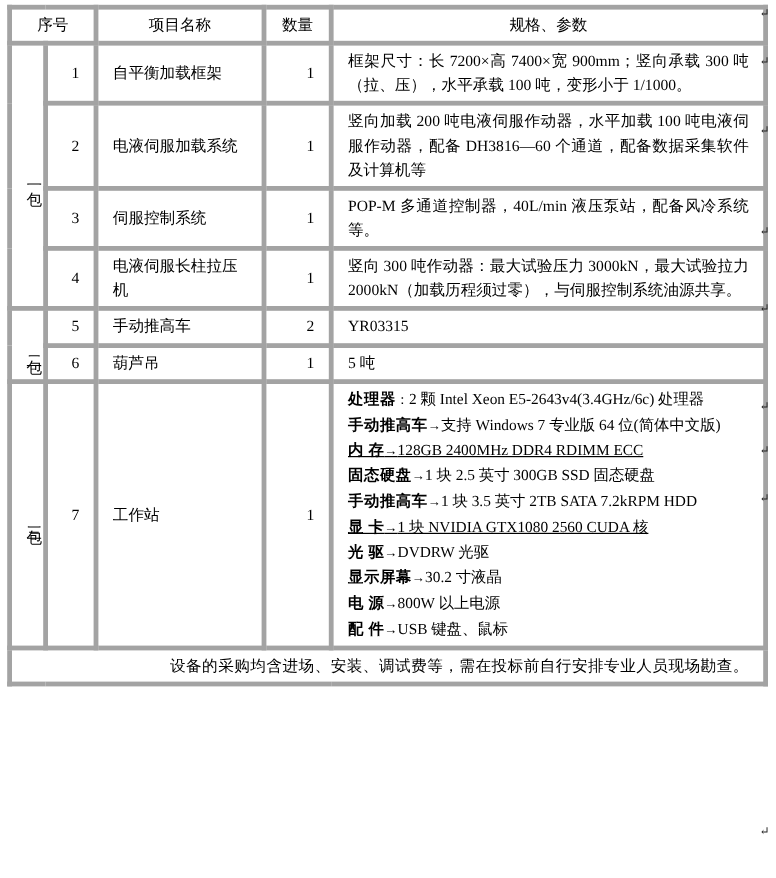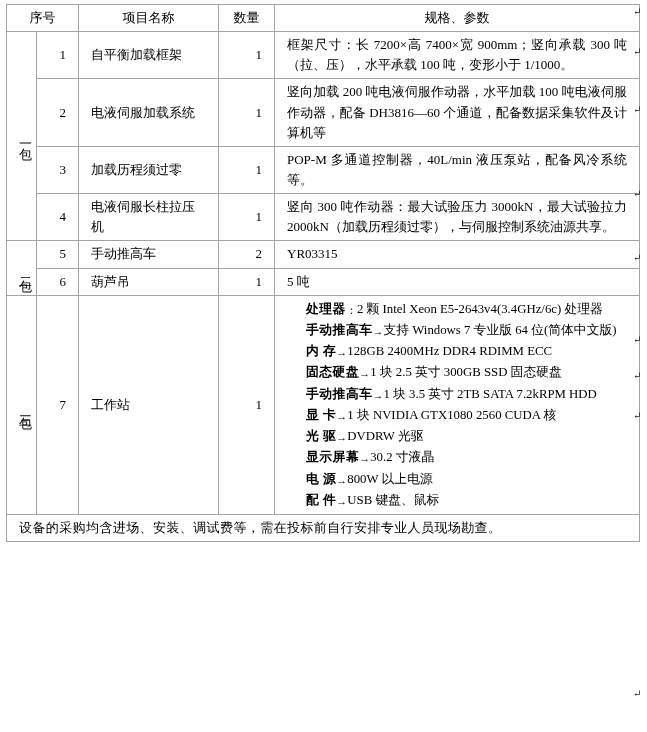--- a/index.html
+++ b/index.html
@@ -20,21 +20,21 @@
     height: 732px;
     box-sizing: border-box;
     padding: 4px 6px 0 6px;
   }
   table.spec {
     border-collapse: collapse;
     width: 634px;
     table-layout: fixed;
   }
   table.spec td, table.spec th {
-    border: 1px solid #a3a3a3;
+    border: 4px solid #a3a3a3;
     vertical-align: middle;
     padding: 3px 12px;
     font-weight: normal;
     font-size: 13px;
     line-height: 1.55;
   }
   thead td {
     text-align: center;
     font-weight: bold;
     font-size: 13.5px;
@@ -75,27 +75,27 @@
   .spec-cell {
     text-align: justify;
     text-justify: inter-ideograph;
     font-size: 12.8px;
     line-height: 1.62;
   }
   .ws-list {
     line-height: 1.66;
     font-size: 12.8px;
   }
-  .ws-list div { white-space: nowrap; margin-left: 19px; }
+  .ws-list div { white-space: nowrap; }
   .ws-label {
     font-weight: bold;
     letter-spacing: 0.5px;
   }
   .footer-row td {
-    text-align: left;
+    text-align: right;
     font-size: 13px;
     padding: 6px 4px;
     letter-spacing: 0.4px;
   }
   .arrow {
     font-size: 11px;
     vertical-align: middle;
   }
   .side-marks {
     position: absolute;
@@ -144,21 +144,21 @@
         <td class="spec-cell">框架尺寸：长 7200×高 7400×宽 900mm；竖向承载 300 吨（拉、压），水平承载 100 吨，变形小于 1/1000。</td>
       </tr>
       <tr>
         <td class="no-cell">2</td>
         <td class="name-cell">电液伺服加载系统</td>
         <td class="qty-cell">1</td>
         <td class="spec-cell">竖向加载 200 吨电液伺服作动器，水平加载 100 吨电液伺服作动器，配备 DH3816—60 个通道，配备数据采集软件及计算机等</td>
       </tr>
       <tr>
         <td class="no-cell">3</td>
-        <td class="name-cell">加载历程须过零</td>
+        <td class="name-cell">伺服控制系统</td>
         <td class="qty-cell">1</td>
         <td class="spec-cell">POP-M 多通道控制器，40L/min 液压泵站，配备风冷系统等。</td>
       </tr>
       <tr>
         <td class="no-cell">4</td>
         <td class="name-cell">电液伺服长柱拉压机</td>
         <td class="qty-cell">1</td>
         <td class="spec-cell">竖向 300 吨作动器：最大试验压力 3000kN，最大试验拉力 2000kN（加载历程须过零），与伺服控制系统油源共享。</td>
       </tr>
 
@@ -182,24 +182,24 @@
         <td class="pkg-cell">
           <span class="vert">三包</span>
         </td>
         <td class="no-cell">7</td>
         <td class="name-cell">工作站</td>
         <td class="qty-cell">1</td>
         <td class="spec-cell">
           <div class="ws-list" id="ws-list">
               <div style="white-space: normal;"><span class="ws-label">处理器</span><span class="arrow">：</span><span>2 颗 Intel Xeon E5-2643v4(3.4GHz/6c) 处理器</span></div>
               <div style="white-space: normal;"><span class="ws-label">手动推高车</span><span class="arrow">→</span><span>支持 Windows 7 专业版 64 位(简体中文版)</span></div>
-              <div style="white-space: normal;"><span class="ws-label">内 存</span><span class="arrow">→</span><span>128GB 2400MHz DDR4 RDIMM ECC</span></div>
+              <div style="white-space: normal; text-decoration: underline;"><span class="ws-label">内 存</span><span class="arrow">→</span><span>128GB 2400MHz DDR4 RDIMM ECC</span></div>
               <div style="white-space: normal; font-family: Liberation Serif, serif;"><span class="ws-label">固态硬盘</span><span class="arrow">→</span><span>1 块 2.5 英寸 300GB SSD 固态硬盘</span></div>
               <div style="white-space: normal;"><span class="ws-label">手动推高车</span><span class="arrow">→</span><span>1 块 3.5 英寸 2TB SATA 7.2kRPM HDD</span></div>
-              <div style="white-space: normal;"><span class="ws-label">显 卡</span><span class="arrow">→</span><span>1 块 NVIDIA GTX1080 2560 CUDA 核</span></div>
+              <div style="white-space: normal; text-decoration: underline;"><span class="ws-label">显 卡</span><span class="arrow">→</span><span>1 块 NVIDIA GTX1080 2560 CUDA 核</span></div>
               <div style="white-space: normal;"><span class="ws-label">光 驱</span><span class="arrow">→</span><span>DVDRW 光驱</span></div>
               <div style="white-space: normal;"><span class="ws-label">显示屏幕</span><span class="arrow">→</span><span>30.2 寸液晶</span></div>
               <div style="white-space: normal;"><span class="ws-label">电 源</span><span class="arrow">→</span><span>800W 以上电源</span></div>
               <div style="white-space: normal;"><span class="ws-label">配 件</span><span class="arrow">→</span><span>USB 键盘、鼠标</span></div>
             </div>
         </td>
       </tr>
 
       <tr class="footer-row">
         <td colspan="5">设备的采购均含进场、安装、调试费等，需在投标前自行安排专业人员现场勘查。</td>

